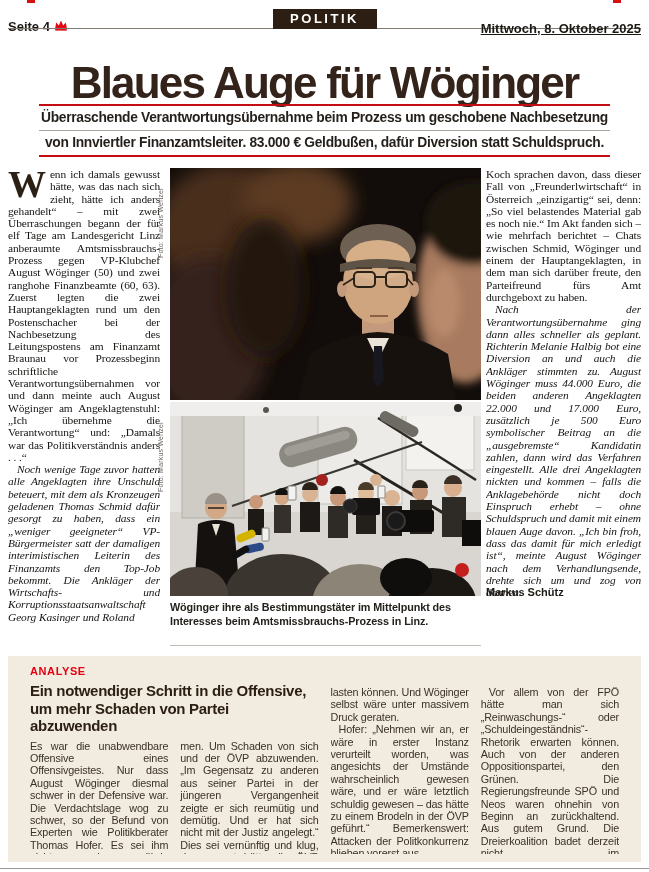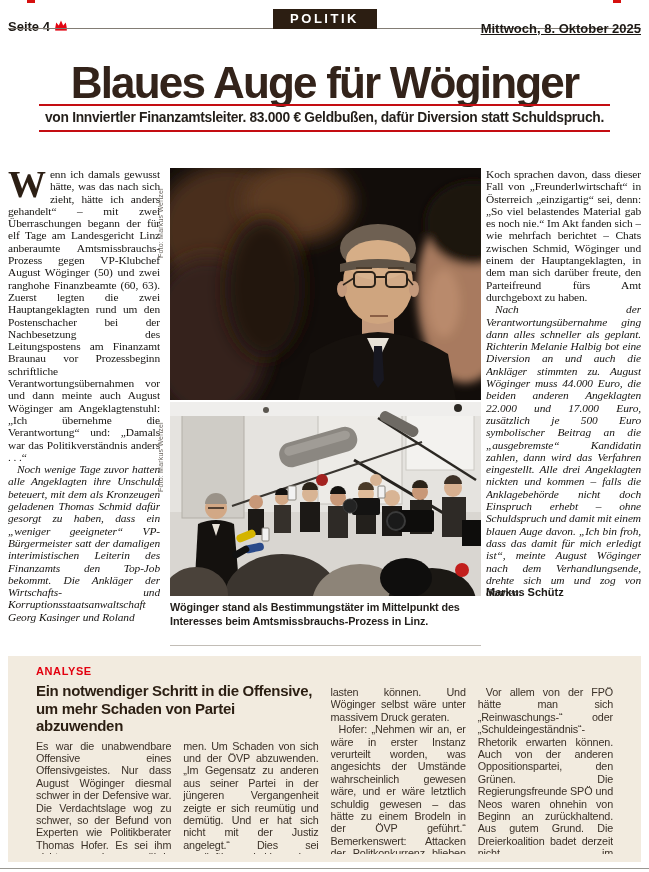--- a/index.html
+++ b/index.html
@@ -37,21 +37,21 @@
   .photo{position:absolute;left:170px;overflow:hidden;}
   .photo svg{display:block;}
   .credit{position:absolute;left:157px;writing-mode:vertical-rl;transform:rotate(180deg);
           font:7px/8px "Liberation Sans",sans-serif;color:#6b6660;letter-spacing:0.2px;height:86px;text-align:left;}
   .caption{position:absolute;left:170px;top:601px;width:311px;
            font:700 10.8px/13.5px "Liberation Sans",sans-serif;color:#25211d;letter-spacing:-0.1px;}
   .caption-rule{position:absolute;left:170px;top:645px;width:311px;height:1px;background:#c2bdb6;}
 
   
   .analysis{position:absolute;left:8px;top:656px;width:633px;height:206px;background:#f2ebdf;box-sizing:border-box;
-            padding:9px 28px 8px;display:grid;grid-template-columns:repeat(4,1fr);column-gap:12px;grid-template-rows:auto 1fr;}
+            padding:9px 22px 8px;display:grid;grid-template-columns:repeat(4,1fr);column-gap:12px;grid-template-rows:auto 1fr;}
   .a-head{grid-column:1/3;grid-row:1;}
   .a-label{font:700 11px/13px "Liberation Sans",sans-serif;color:#e3000f;letter-spacing:0.6px;margin-bottom:4px;}
   .a-headline{font:800 15px/17.5px "Liberation Sans",sans-serif;color:#2b1e12;letter-spacing:-0.3px;}
   .a-col{overflow:hidden;}
   .a-col p{margin:0;font:10.8px/12.4px "Liberation Sans",sans-serif;color:#3b3128;text-align:justify;
            letter-spacing:-0.15px;hyphens:auto;-webkit-hyphens:auto;}
   .a-col p.ind{text-indent:8px;}
   .a-c1{grid-column:1;grid-row:2;margin-top:5px;}
   .a-c2{grid-column:2;grid-row:2;margin-top:5px;}
   .a-c3{grid-column:3;grid-row:1/3;padding-top:21px;}
@@ -77,20 +77,21 @@
         <rect x="1.2" y="9.8" width="11.6" height="1.8" fill="#e30613"></rect>
       </svg>
     </span>
   </div>
   <div class="hdr-rule"></div>
   <div class="politik">POLITIK</div>
   <div class="hdr-date">Mittwoch, 8. Oktober 2025</div>
 
   <div class="headline">Blaues Auge für Wöginger</div>
   <div class="subhead">
+    <div class="l1">Überraschende Verantwortungsübernahme beim Prozess um geschobene Nachbesetzung</div>
     <div class="l2">von Innviertler Finanzamtsleiter. 83.000 € Geldbußen, dafür Diversion statt Schuldspruch.</div>
   </div>
 
   <div class="bodycol col1">
     <p><span class="dropcap">W</span><span>enn ich damals gewusst hätte, was das nach sich zieht, hätte ich anders gehandelt“ – mit zwei Überraschungen begann der für elf Tage am Landesgericht Linz anberaumte Amtsmissbrauchs-Prozess gegen VP-Klubchef August Wöginger (50) und zwei ranghohe Finanzbeamte (60, 63). Zuerst legten die zwei Hauptangeklagten rund um den Postenschacher bei der Nachbesetzung des Leitungspostens am Finanzamt Braunau vor Prozessbeginn schriftliche Verantwortungsübernahmen vor und dann meinte auch August Wöginger am Angeklagtenstuhl: „Ich übernehme die Verantwortung“ und: „Damals war das Politikverständnis anders . . .“</span></p>
     <p class="ind">Noch wenige Tage zuvor hatten alle Angeklagten ihre Unschuld beteuert, mit dem als Kronzeugen geladenen Thomas Schmid dafür gesorgt zu haben, dass ein „weniger geeigneter“ VP-Bürgermeister satt der damaligen interimistischen Leiterin des Finanzamts den Top-Job bekommt. Die Ankläger der Wirtschafts- und Korruptionsstaatsanwaltschaft Georg Kasinger und Roland</p>
   </div>
 
   <div class="credit" style="top:172px;">Foto: Markus Wenzel</div>
   <div class="photo" style="top:168px;width:311px;height:232px;">
@@ -212,21 +213,21 @@
 
       <ellipse cx="112" cy="196" rx="58" ry="44" fill="#3b352f"></ellipse>
       <ellipse cx="190" cy="202" rx="48" ry="40" fill="#8d8478"></ellipse>
       <ellipse cx="262" cy="200" rx="44" ry="34" fill="#1b1814"></ellipse>
       <ellipse cx="26" cy="192" rx="32" ry="27" fill="#4a423a"></ellipse>
       <ellipse cx="236" cy="176" rx="26" ry="20" fill="#0f0e0d"></ellipse>
       <circle cx="292" cy="168" r="7" fill="#c21f1d"></circle>
     </svg>
   </div>
 
-  <div class="caption">Wöginger stand als Bestimmungstäter im Mittelpunkt des Interesses beim Amtsmissbrauchs-Prozess in Linz.</div>
+  <div class="caption">Wöginger ihre als Bestimmungstäter im Mittelpunkt des Interesses beim Amtsmissbrauchs-Prozess in Linz.</div>
   <div class="caption-rule"></div>
 
   <div class="bodycol col3">
     <p>Koch sprachen davon, dass dieser Fall von „Freunderlwirtschaft“ in Österreich „einzigartig“ sei, denn: „So viel belastendes Material gab es noch nie.“ Im Akt fanden sich – wie mehrfach berichtet – Chats zwischen Schmid, Wöginger und einem der Hauptangeklagten, in dem man sich darüber freute, den Parteifreund fürs Amt durchgeboxt zu haben.</p>
     <p class="ind">Nach der Verantwortungsübernahme ging dann alles schneller als geplant. Richterin Melanie Halbig bot eine Diversion an und auch die Ankläger stimmten zu. August Wöginger muss 44.000 Euro, die beiden anderen Angeklagten 22.000 und 17.000 Euro, zusätzlich je 500 Euro symbolischer Beitrag an die „ausgebremste“ Kandidatin zahlen, dann wird das Verfahren eingestellt. Alle drei Angeklagten nickten und kommen – falls die Anklagebehörde nicht doch Einspruch erhebt – ohne Schuldspruch und damit mit einem blauen Auge davon. „Ich bin froh, dass das damit für mich erledigt ist“, meinte August Wöginger nach dem Verhandlungsende, drehte sich um und zog von dannen.</p>
     <div class="art-byline">Markus Schütz</div>
   </div>
 
   <div class="analysis">
     <div class="a-head">

